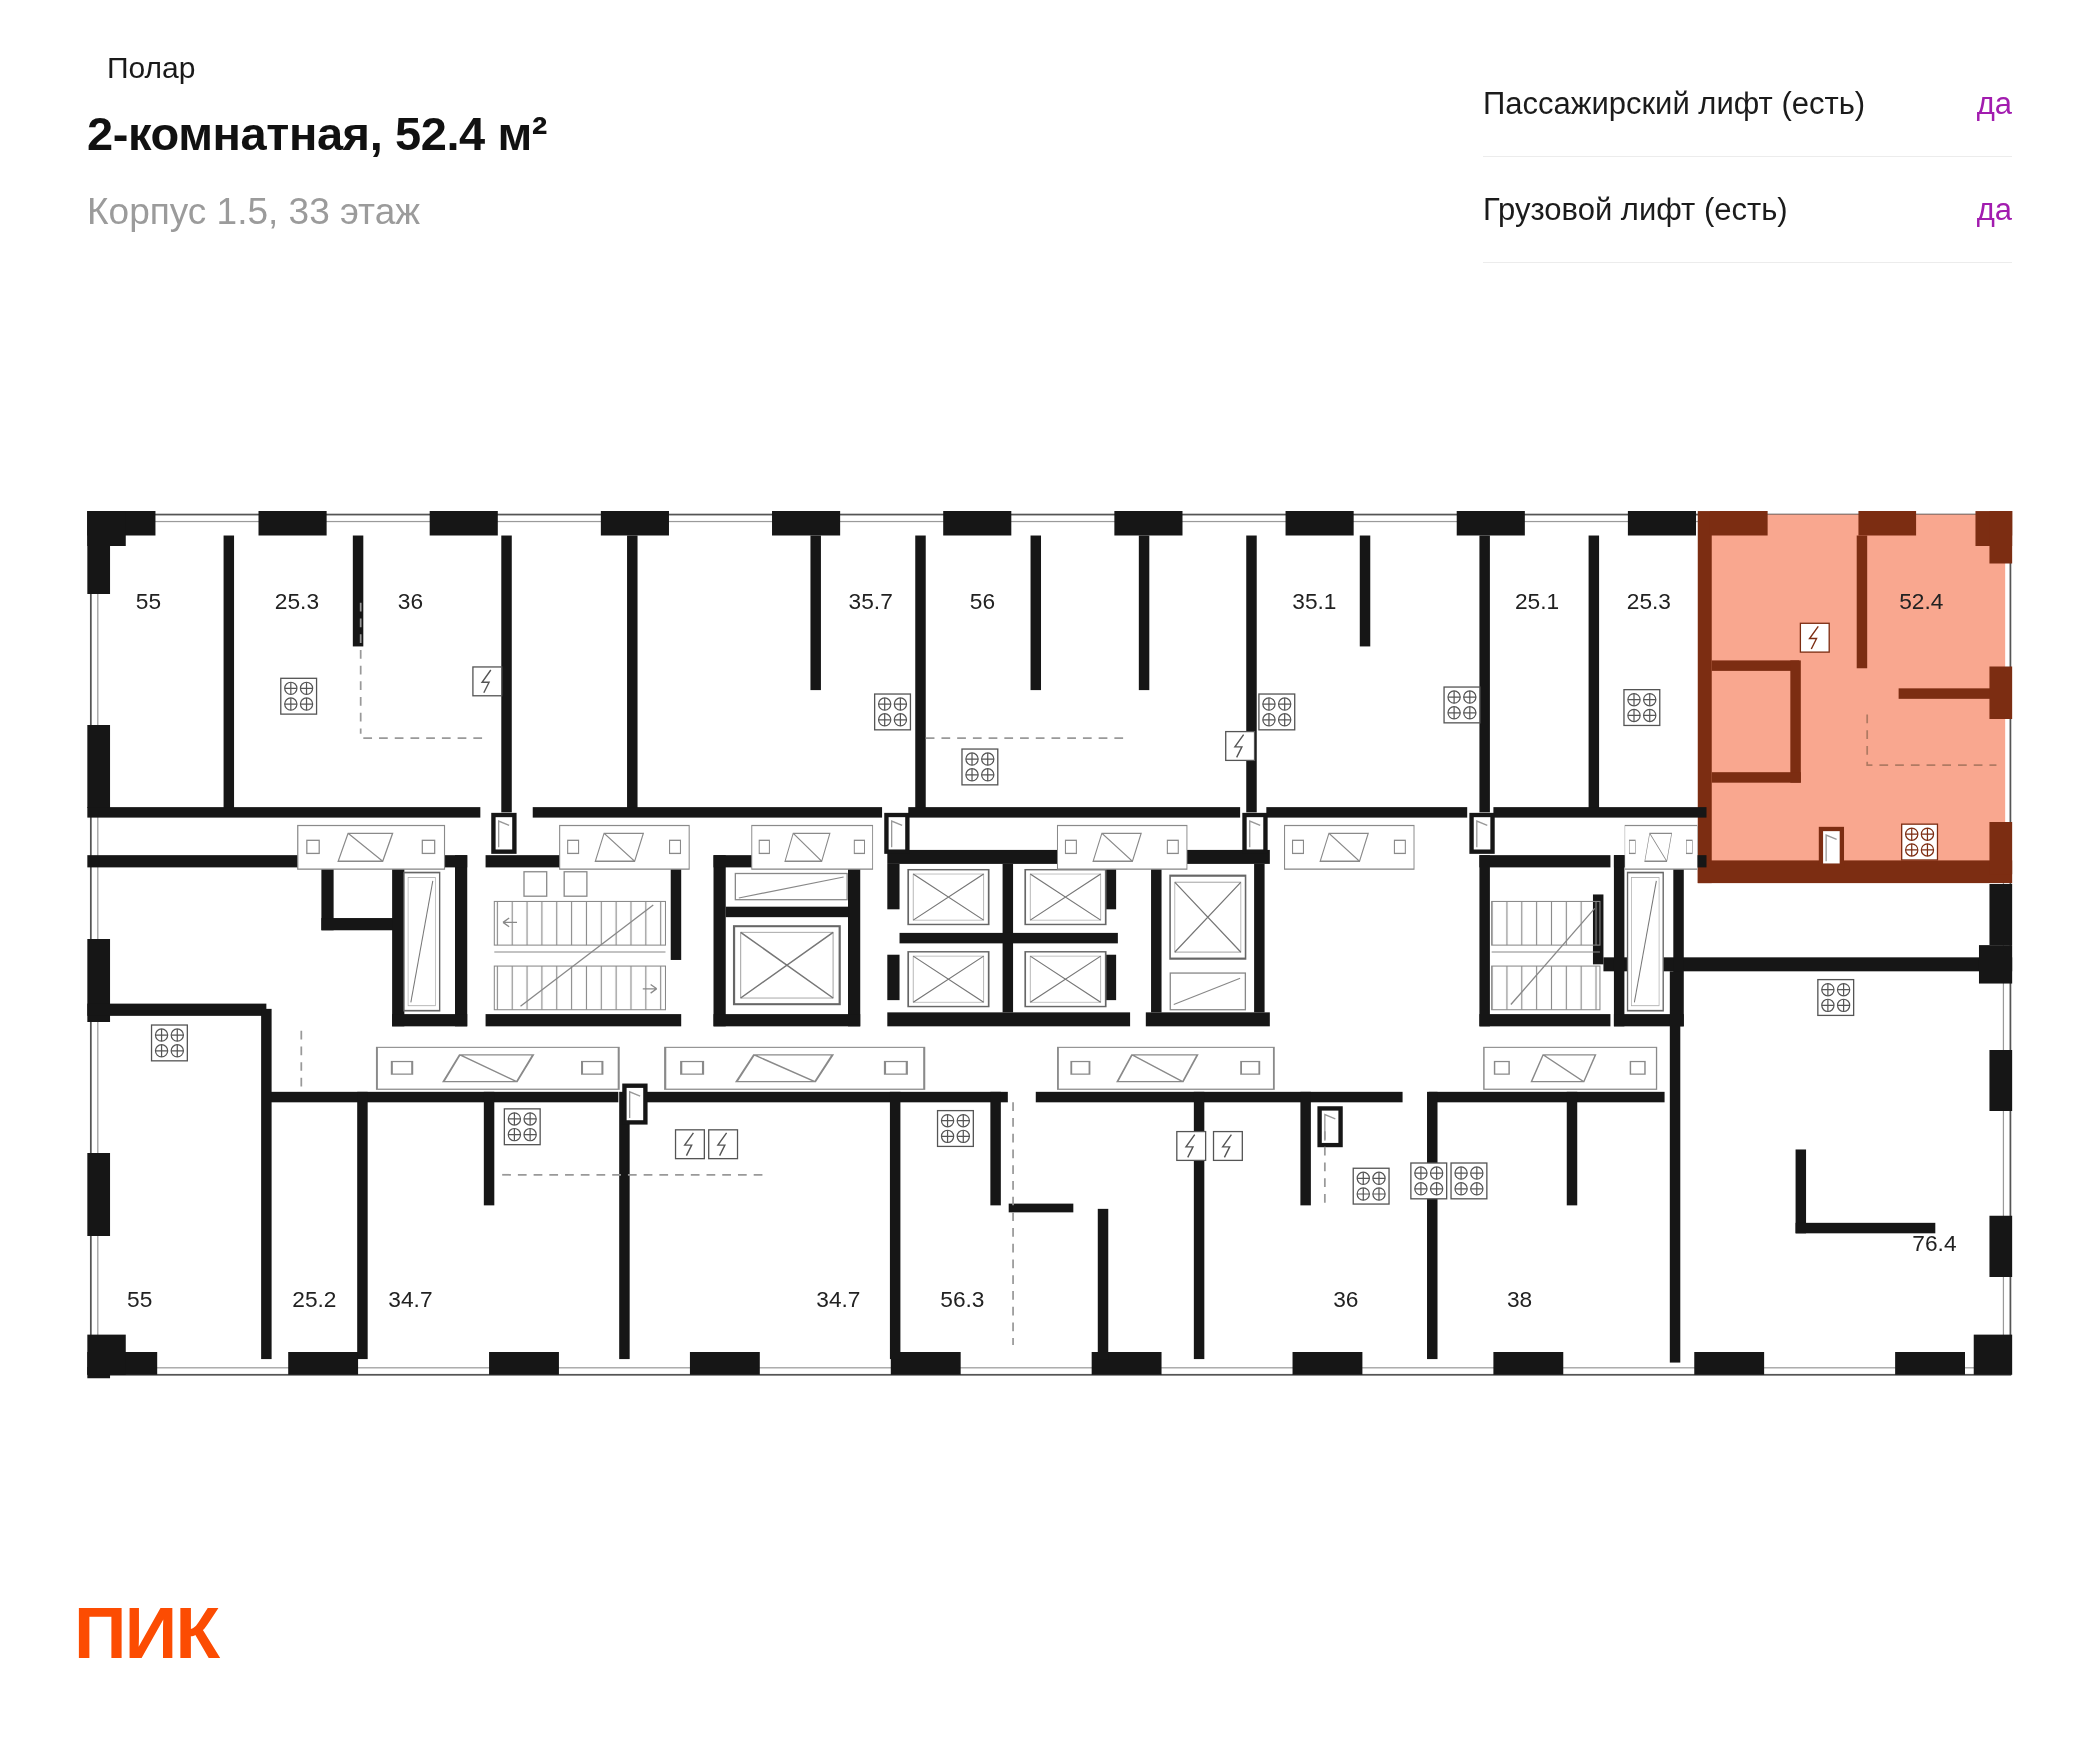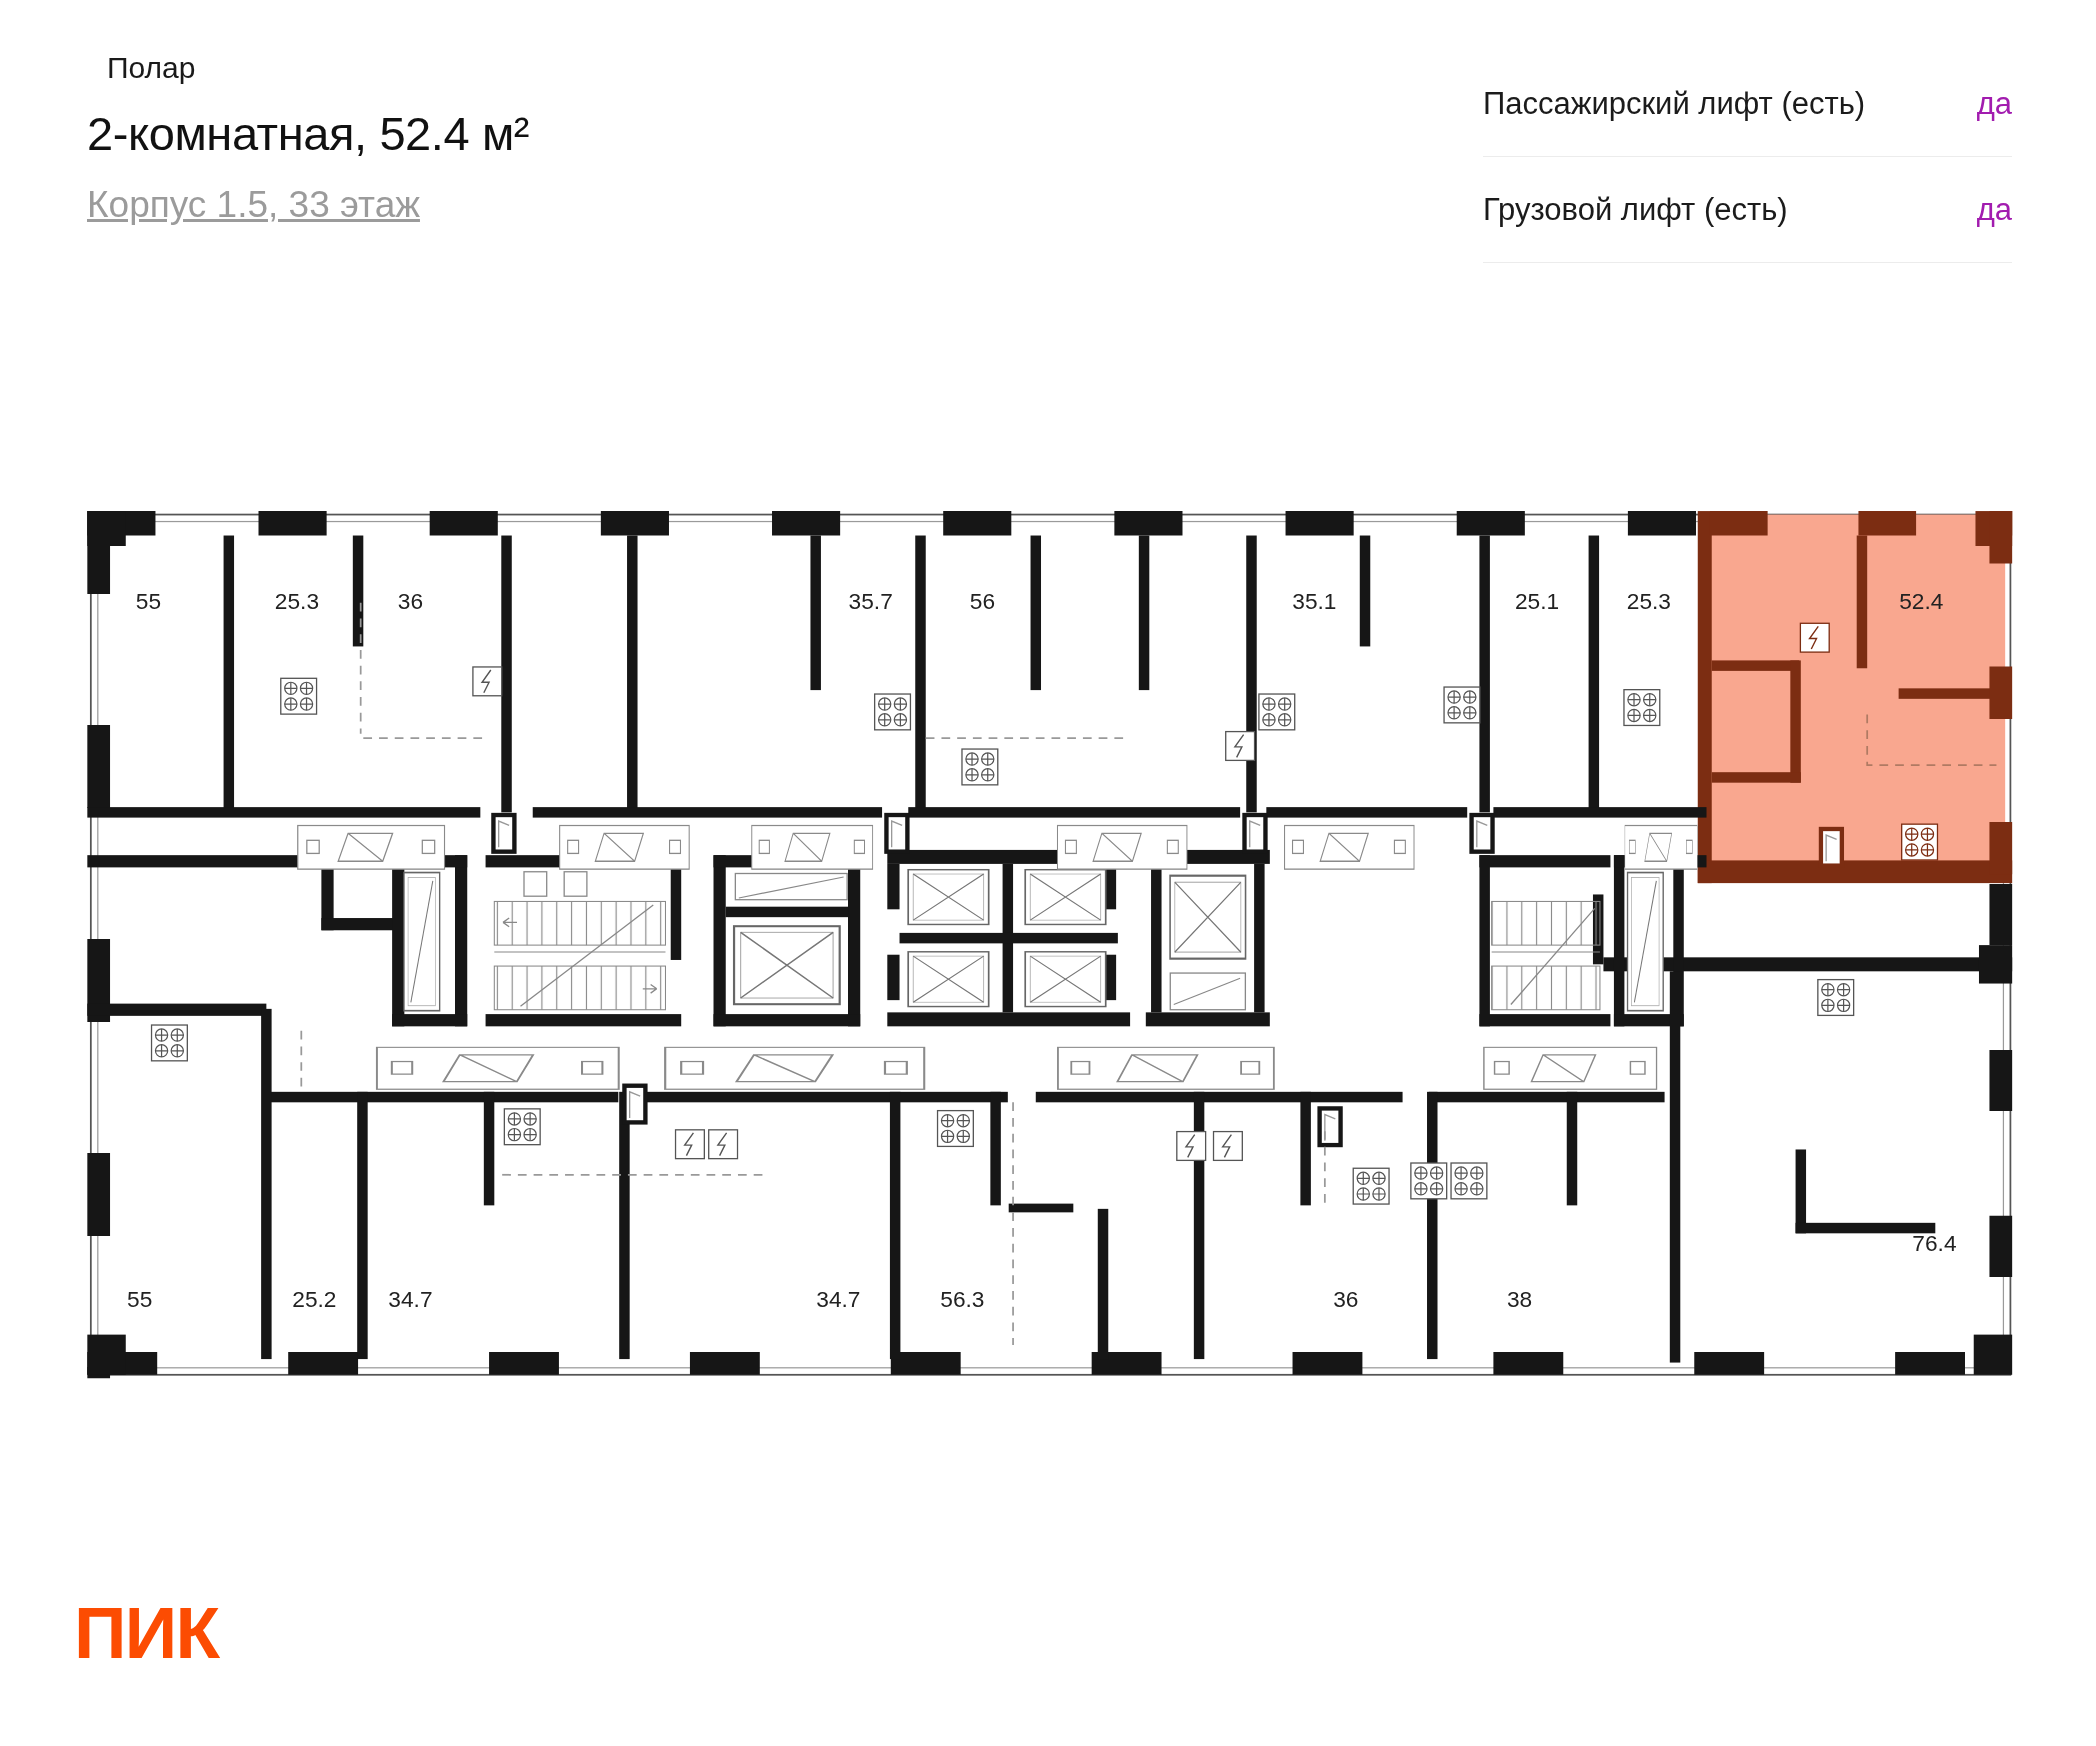--- a/index.html
+++ b/index.html
@@ -1,21 +1,21 @@
 <!DOCTYPE html>
 <html style="font-size:14px"><head>
 <meta charset="utf-8">
 <style>
   html,body{margin:0;padding:0;background:#fff;}
   body{width:2096px;height:1747px;position:relative;overflow:hidden;
        font-family:"Liberation Sans", sans-serif;color:#161616;}
   .hdr{position:absolute;left:87px;top:51px;}
   .project{font-size:30px;color:#1a1a1a;margin-left:20px;}
-  .title{font-size:47px;font-weight:400;color:#111;margin-top:21px;letter-spacing:-0.4px;}
-  .subtitle{font-size:37px;color:#9b9b9b;margin-top:23px;text-decoration:underline;}
+  .title{font-size:47px;font-weight:700;color:#111;margin-top:21px;letter-spacing:-0.4px;}
+  .subtitle{font-size:37px;color:#9b9b9b;margin-top:30px;}
   .lifts{position:absolute;left:1483px;top:51px;width:529px;}
   .lift-row{height:105px;display:flex;align-items:center;justify-content:space-between;
             border-bottom:1.7px solid #ececec;font-size:31px;gap:8px;}
   .lift-label{color:#1b1b1b;}
   .lift-value{color:#a21caf;}
   .logo{position:absolute;left:74px;top:1591px;font-size:73px;font-weight:800;
         color:#FC4C02;letter-spacing:-1.7px;}
   svg.plan{position:absolute;left:0;top:0;}
   svg text{font-family:"Liberation Sans", sans-serif;font-size:26px;fill:#222;}
 </style>

